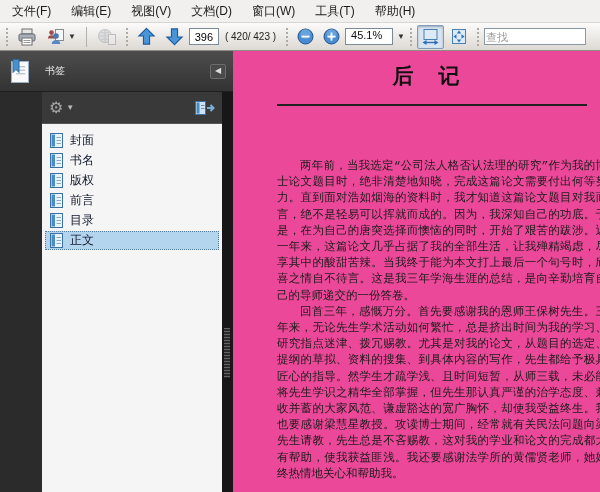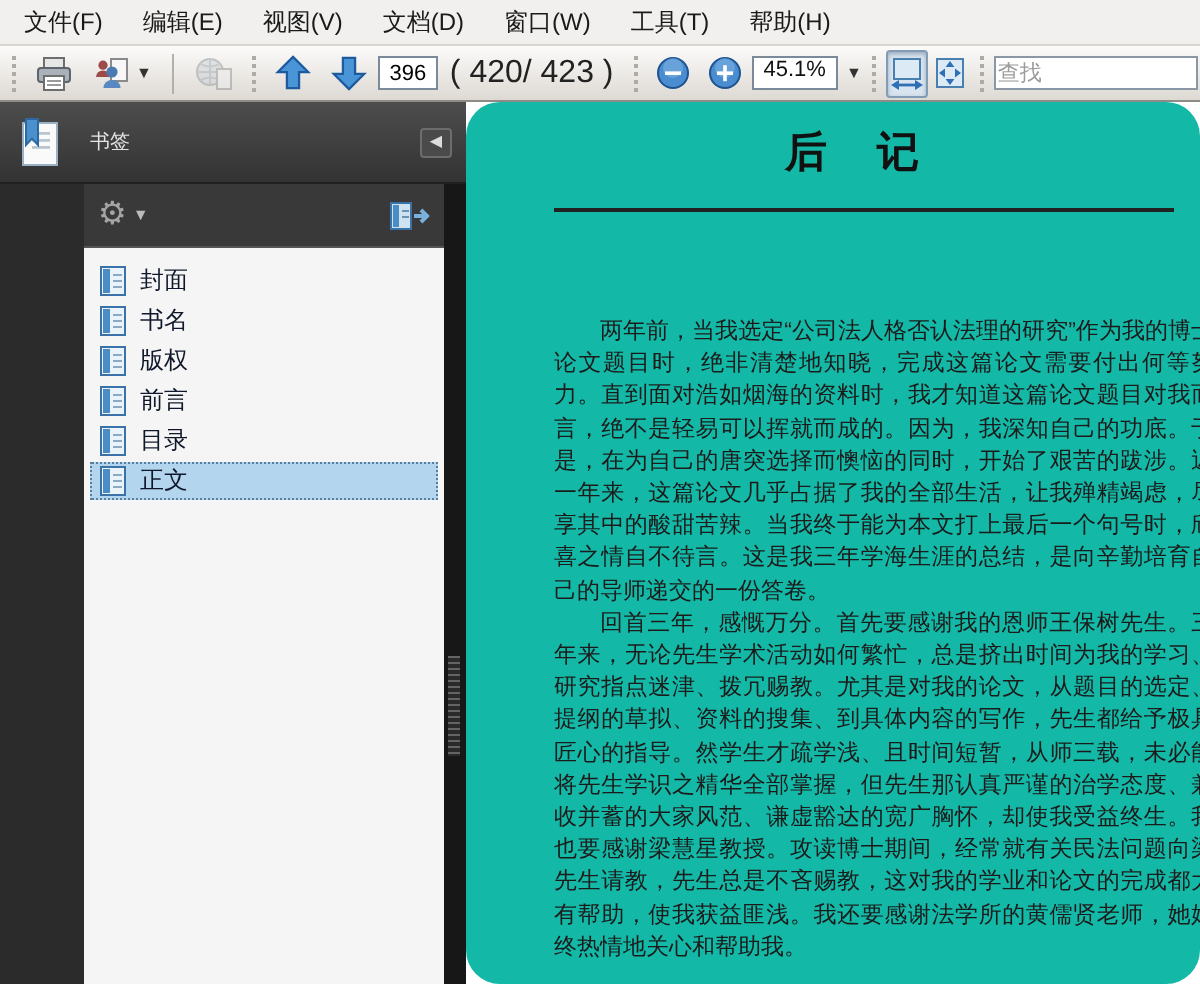--- a/index.html
+++ b/index.html
@@ -15,21 +15,21 @@
   .toolbar{height:28px;flex:0 0 auto;background:linear-gradient(#fcfbfa,#ddd9d3);
     border-bottom:1px solid #8f8c87;display:flex;align-items:center;padding:0 2px;gap:1px;}
   .tbtn{background:transparent;border:1px solid transparent;border-radius:2px;padding:1px 3px;
     display:flex;align-items:center;height:24px;font-family:inherit;}
   .tbtn.disabled{opacity:.55;}
   .grip{width:0;height:18px;border-left:2px dotted #aeaba5;margin:0 4px;flex:0 0 auto;}
   .sep{width:1px;height:20px;background:#b3b0aa;margin:0 5px;flex:0 0 auto;}
   .dd{font-size:8px;color:#333;margin-left:3px;}
   .page-input{width:30px;height:17px;border:1px solid #7b8a98;font-size:11px;text-align:center;
     padding:0 2px;background:#fff;font-family:inherit;}
-  .page-info{font-size:16px;color:#222;margin:12px 5px;white-space:nowrap;}
+  .page-info{font-size:10px;color:#222;margin:12px 5px;white-space:nowrap;}
   .zoom-box{width:48px;height:17px;border:1px solid #7b8a98;background:#fff;font-size:11px;
     display:flex;align-items:flex-start;padding:0 5px;color:#111;}
   .toggle{display:flex;align-items:center;justify-content:center;width:27px;height:24px;
     border:1px solid transparent;border-radius:2px;}
   .toggle.pressed{background:#d8e4f0;border:1px solid #839cb5;box-shadow:inset 0 1px 2px rgba(40,60,90,.35);}
   .find-input{width:102px;height:17px;border:1px solid #8a98a6;font-size:11px;padding:0 1px;
     background:#fff;font-family:inherit;}
   .find-input::placeholder{color:#9b9b9b;}
 
   
@@ -54,21 +54,21 @@
   .bm-list{flex:1;background:#f5f5f5;padding:7px 3px 0 3px;overflow:hidden;border-top:1px solid #555;}
   .bm-item{display:flex;align-items:center;gap:7px;height:19px;padding:0 4px;font-size:12px;
     color:#0f172a;border:1px dotted transparent;margin-bottom:1px;}
   .bm-item.selected{background:#b3d5ee;border:1px dotted #56809e;}
   .bm-label{white-space:nowrap;}
   .splitter{width:11px;flex:0 0 auto;background:#171717;position:relative;}
   .grip-handle{position:absolute;left:2px;top:236px;width:6px;height:50px;
     background:repeating-linear-gradient(#646464 0 1px,#2a2a2a 1px 3px);}
 
   
-  .docarea{flex:1;background:#14b8a6;overflow:hidden;font-family:Liberation Sans, sans-serif;border-radius:17px;}
+  .docarea{flex:1;background:#ec4899;overflow:hidden;font-family:Liberation Mono, monospace;}
   .doc-title{margin:11px 0 0 29px;width:330px;text-align:center;font-size:21px;font-weight:bold;
     color:#111;letter-spacing:2px;}
   .doc-rule{width:310px;margin:14px 0 0 44px;border-top:2px solid #222;height:0;}
   .doc-body{margin:52px 0 0 44px;width:330px;}
   .doc-p{margin:0;font-size:11.5px;line-height:16.2px;text-align:justify;text-indent:2em;color:#1b1b1b;}
 </style>
 </head>
 <body>
 
 <div class="window">

